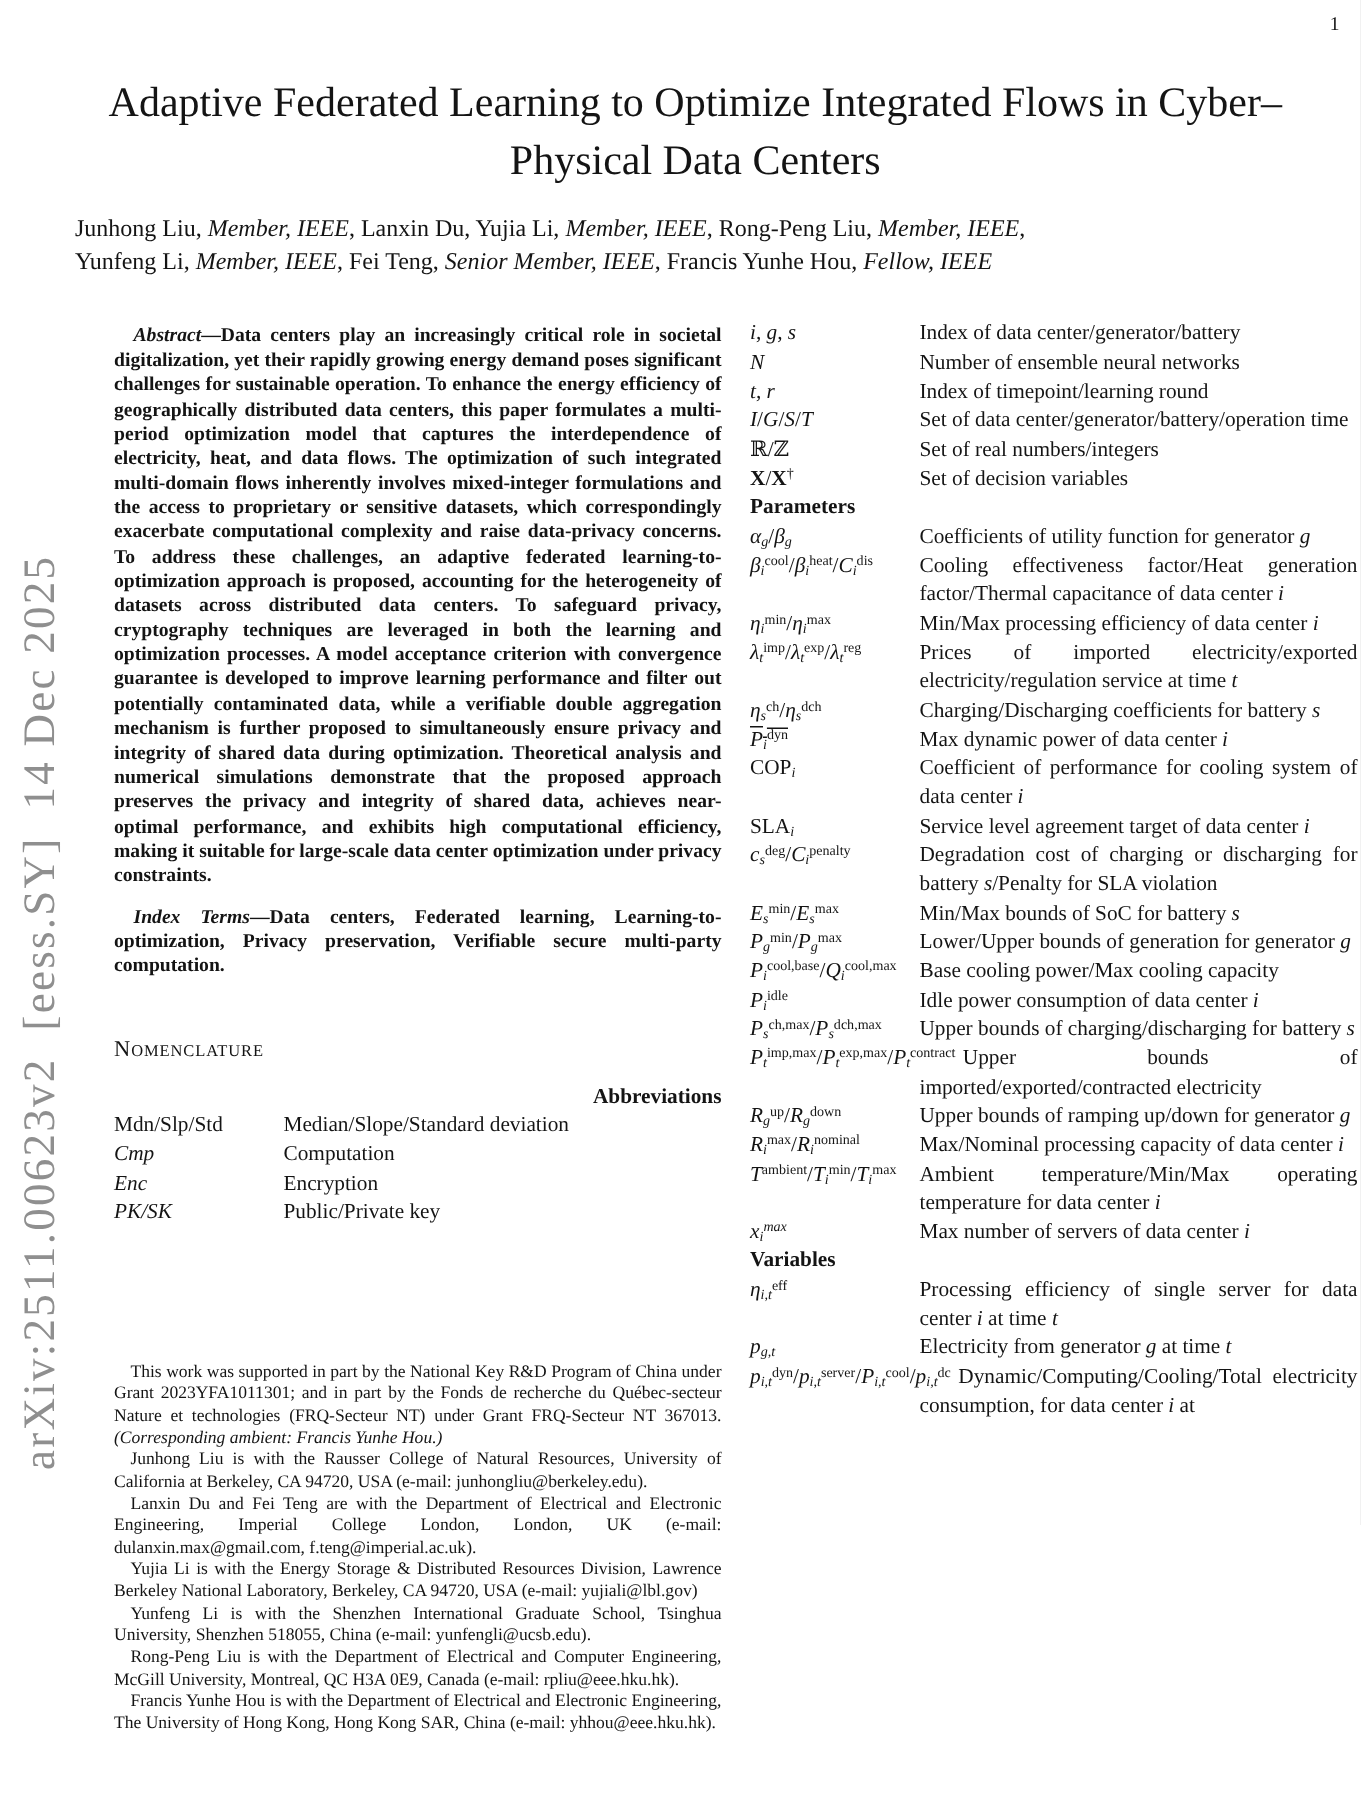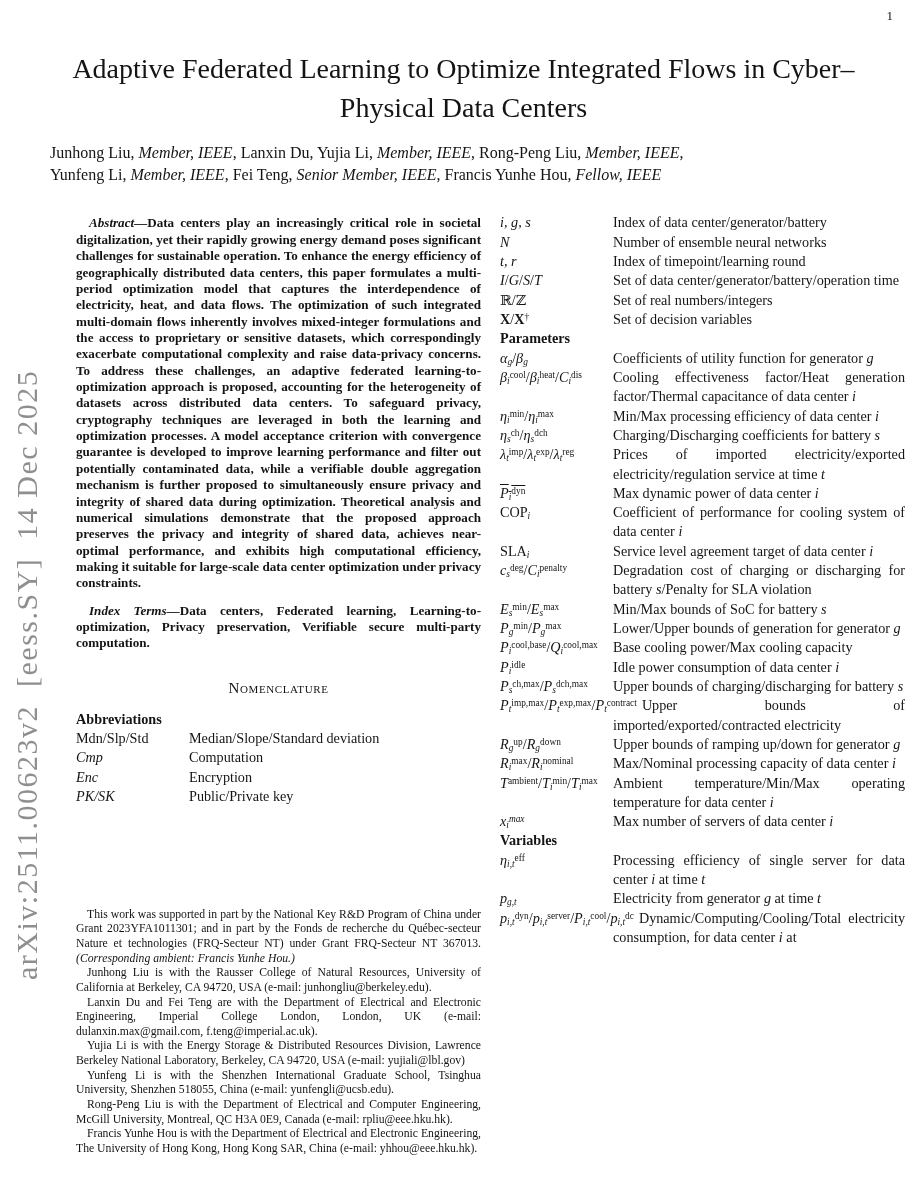--- a/index.html
+++ b/index.html
@@ -53,32 +53,32 @@
   .abstract {
     font-weight: bold;
     font-size: 13.1px;
     line-height: 1.25;
     text-align: justify;
     text-indent: 13px;
     margin: 2px 0 0 0;
   }
   .index-terms { margin-top: 11px; }
   .nom-heading {
-    text-align: center;
     font-variant: small-caps;
     letter-spacing: 0.6px;
     font-size: 15px;
-    margin-top: 28px;
+    margin-top: 40px;
   }
   .abbrev-section { font-size: 14.2px; line-height: 1.36; }
   .subhead {
     font-weight: bold;
     font-size: 14.2px;
     margin-top: 13px;
     line-height: 1.36;
+    text-align: right;
   }
   .col.right { font-size: 14.2px; line-height: 1.36; }
   .nom-section-head { font-weight: bold; }
   .nom-entry {
     text-align: justify;
     padding-left: 113px;
     text-indent: -113px;
   }
   .nom-entry .sym {
     display: inline-block;
@@ -139,22 +139,22 @@
         <div class="nom-entry"><span class="sym"><i>i, g, s</i></span><span class="desc">Index of data center/generator/battery</span></div>
         <div class="nom-entry"><span class="sym"><i>N</i></span><span class="desc">Number of ensemble neural networks</span></div>
         <div class="nom-entry"><span class="sym"><i>t, r</i></span><span class="desc">Index of timepoint/learning round</span></div>
         <div class="nom-entry"><span class="sym"><i>I</i>/<i>G</i>/<i>S</i>/<i>T</i></span><span class="desc">Set of data center/generator/battery/operation time</span></div>
         <div class="nom-entry"><span class="sym">ℝ/ℤ</span><span class="desc">Set of real numbers/integers</span></div>
         <div class="nom-entry"><span class="sym"><b>X</b>/<b>X</b><sup>†</sup></span><span class="desc">Set of decision variables</span></div>
         <div class="nom-section-head">Parameters</div>
         <div class="nom-entry"><span class="sym"><i>α</i><sub><i>g</i></sub>/<i>β</i><sub><i>g</i></sub></span><span class="desc">Coefficients of utility function for generator <i>g</i></span></div>
         <div class="nom-entry"><span class="sym"><i>β</i><sub><i>i</i></sub><sup>cool</sup>/<i>β</i><sub><i>i</i></sub><sup>heat</sup>/<i>C</i><sub><i>i</i></sub><sup>dis</sup></span><span class="desc">Cooling effectiveness factor/Heat generation factor/Thermal capacitance of data center <i>i</i></span></div>
         <div class="nom-entry"><span class="sym"><i>η</i><sub><i>i</i></sub><sup>min</sup>/<i>η</i><sub><i>i</i></sub><sup>max</sup></span><span class="desc">Min/Max processing efficiency of data center <i>i</i></span></div>
+        <div class="nom-entry"><span class="sym"><i>λ</i><sub><i>t</i></sub><sup>imp</sup>/<i>λ</i><sub><i>t</i></sub><sup>exp</sup>/<i>λ</i><sub><i>t</i></sub><sup>reg</sup></span><span class="desc">Prices of imported electricity/exported electricity/regulation service at time <i>t</i></span></div>
         <div class="nom-entry"><span class="sym"><i>η</i><sub><i>s</i></sub><sup>ch</sup>/<i>η</i><sub><i>s</i></sub><sup>dch</sup></span><span class="desc">Charging/Discharging coefficients for battery <i>s</i></span></div>
-        <div class="nom-entry"><span class="sym"><i>λ</i><sub><i>t</i></sub><sup>imp</sup>/<i>λ</i><sub><i>t</i></sub><sup>exp</sup>/<i>λ</i><sub><i>t</i></sub><sup>reg</sup></span><span class="desc">Prices of imported electricity/exported electricity/regulation service at time <i>t</i></span></div>
         <div class="nom-entry"><span class="sym"><span class="ov"><i>P</i><sub><i>i</i></sub><sup>dyn</sup></span></span><span class="desc">Max dynamic power of data center <i>i</i></span></div>
         <div class="nom-entry"><span class="sym">COP<sub><i>i</i></sub></span><span class="desc">Coefficient of performance for cooling system of data center <i>i</i></span></div>
         <div class="nom-entry"><span class="sym">SLA<sub><i>i</i></sub></span><span class="desc">Service level agreement target of data center <i>i</i></span></div>
         <div class="nom-entry"><span class="sym"><i>c</i><sub><i>s</i></sub><sup>deg</sup>/<i>C</i><sub><i>i</i></sub><sup>penalty</sup></span><span class="desc">Degradation cost of charging or discharging for battery <i>s</i>/Penalty for SLA violation</span></div>
         <div class="nom-entry"><span class="sym"><i>E</i><sub><i>s</i></sub><sup>min</sup>/<i>E</i><sub><i>s</i></sub><sup>max</sup></span><span class="desc">Min/Max bounds of SoC for battery <i>s</i></span></div>
         <div class="nom-entry"><span class="sym"><i>P</i><sub><i>g</i></sub><sup>min</sup>/<i>P</i><sub><i>g</i></sub><sup>max</sup></span><span class="desc">Lower/Upper bounds of generation for generator <i>g</i></span></div>
         <div class="nom-entry"><span class="sym"><i>P</i><sub><i>i</i></sub><sup>cool,base</sup>/<i>Q</i><sub><i>i</i></sub><sup>cool,max</sup></span><span class="desc">Base cooling power/Max cooling capacity</span></div>
         <div class="nom-entry"><span class="sym"><i>P</i><sub><i>i</i></sub><sup>idle</sup></span><span class="desc">Idle power consumption of data center <i>i</i></span></div>
         <div class="nom-entry"><span class="sym"><i>P</i><sub><i>s</i></sub><sup>ch,max</sup>/<i>P</i><sub><i>s</i></sub><sup>dch,max</sup></span><span class="desc">Upper bounds of charging/discharging for battery <i>s</i></span></div>
         <div class="nom-entry"><span class="sym"><i>P</i><sub><i>t</i></sub><sup>imp,max</sup>/<i>P</i><sub><i>t</i></sub><sup>exp,max</sup>/<i>P</i><sub><i>t</i></sub><sup>contract</sup></span><span class="desc">Upper bounds of imported/exported/contracted electricity</span></div>

